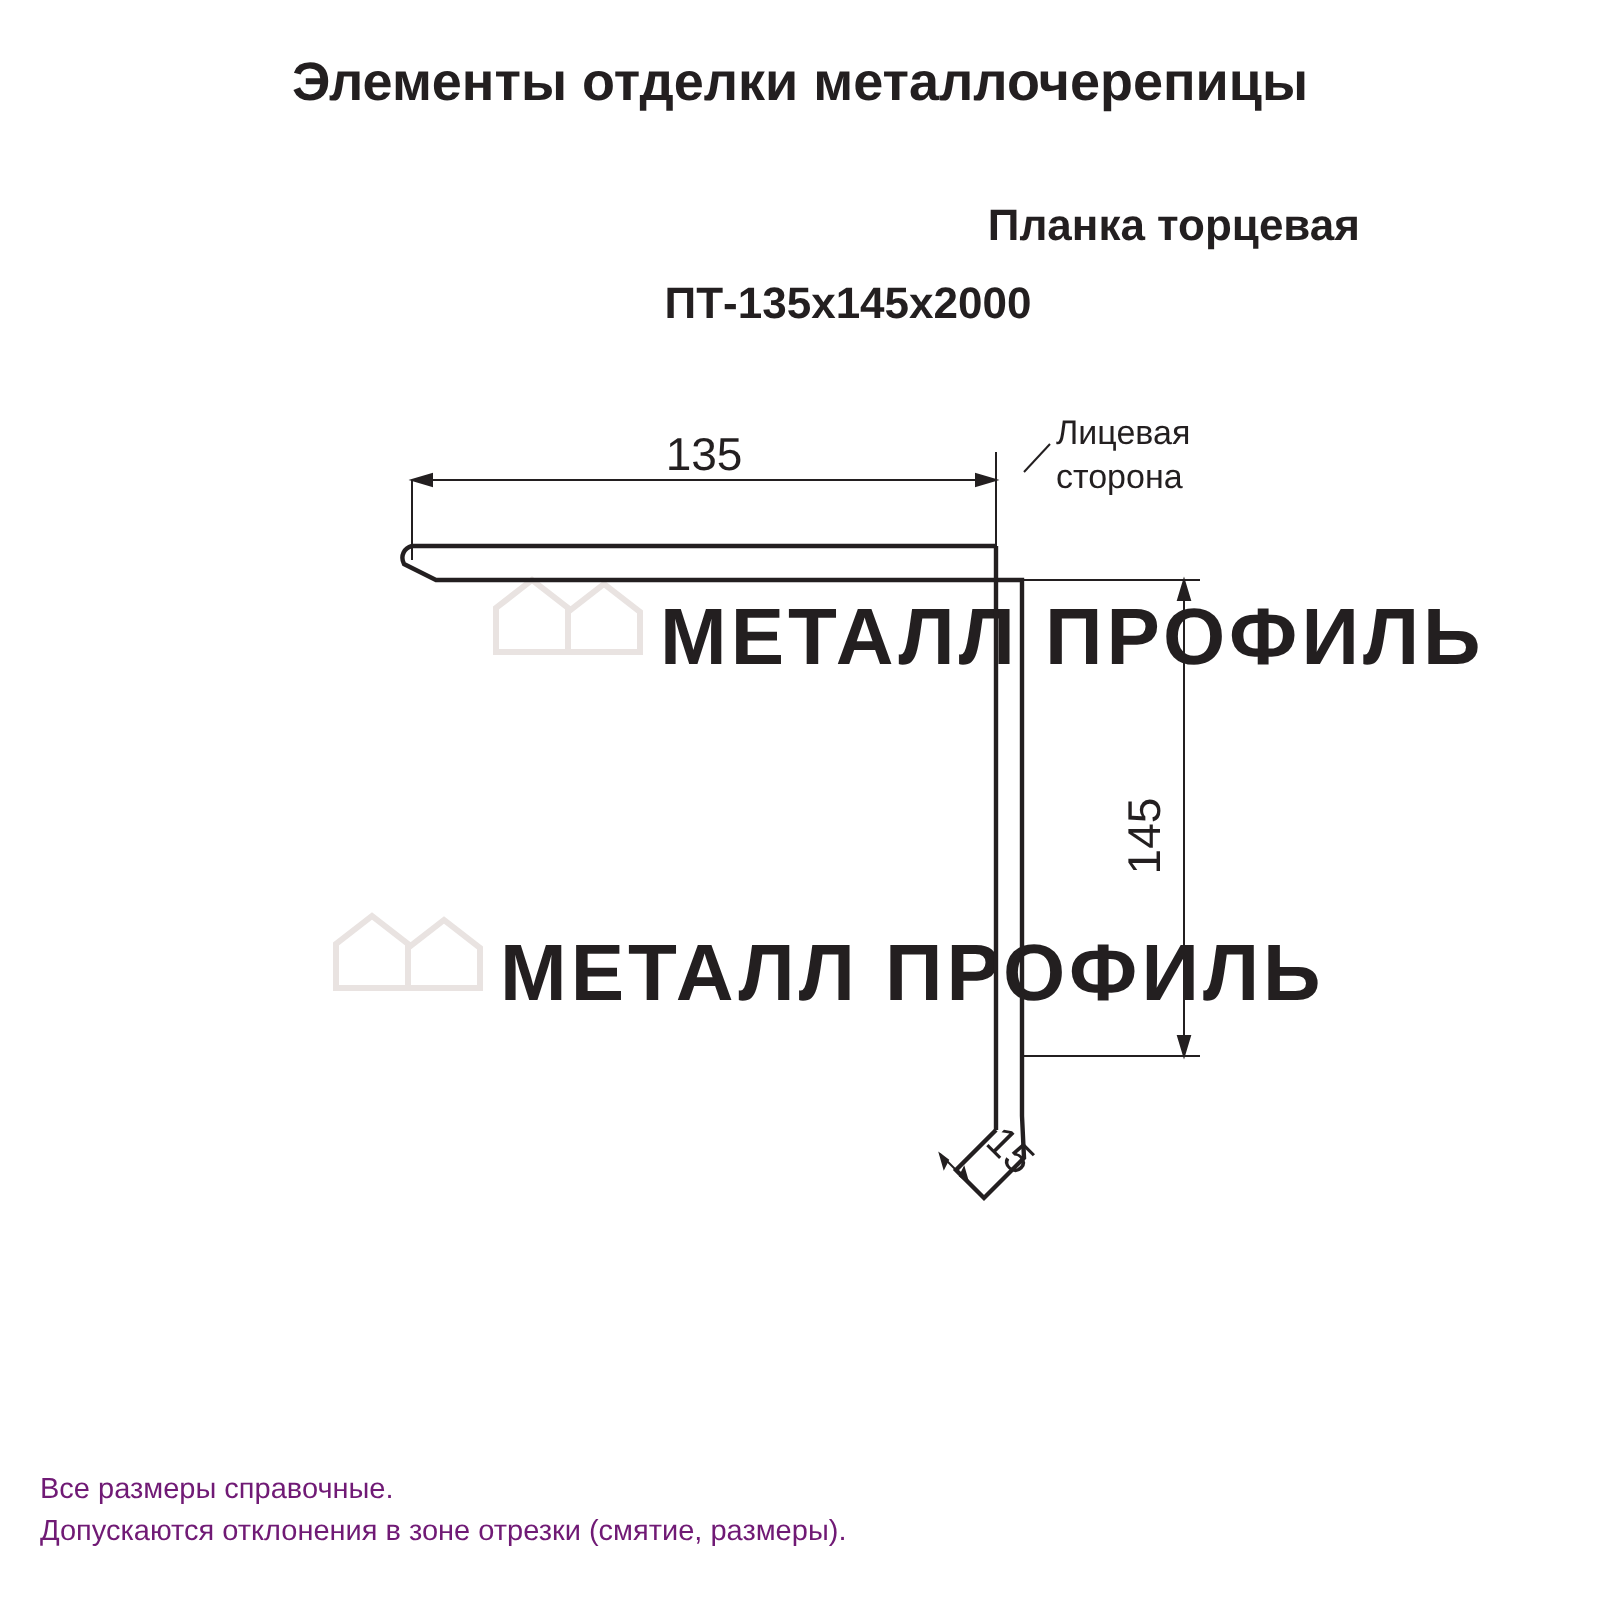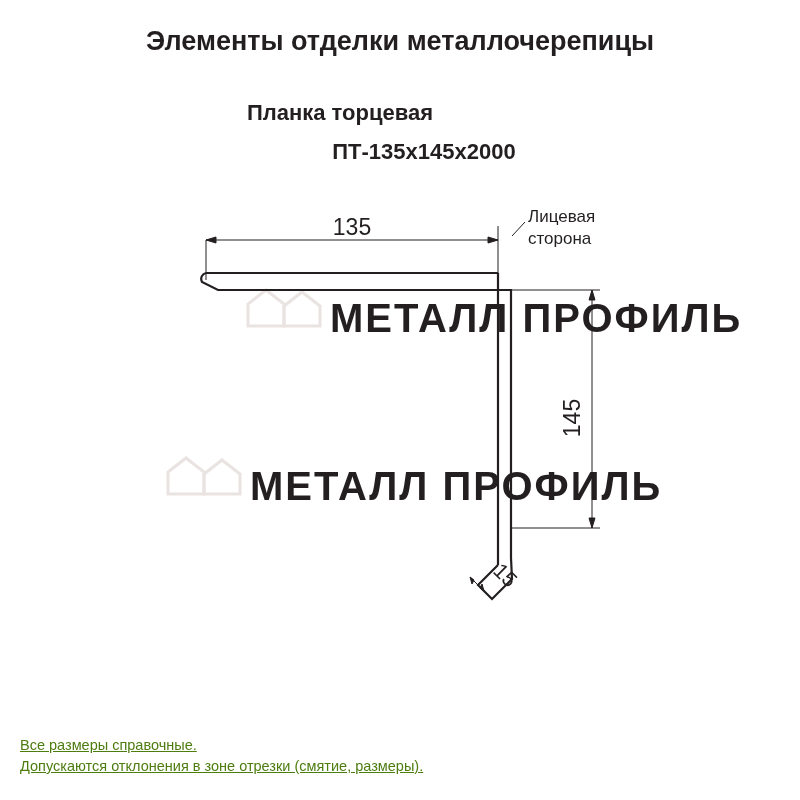--- a/index.html
+++ b/index.html
@@ -29,21 +29,21 @@
     text-align: center;
     font-size: 27px;
     font-weight: bold;
     letter-spacing: 0px;
   }
   .subtitle {
     position: absolute;
     left: 0;
     top: 100px;
     width: 680px;
-    text-align: center;
+    text-align: right;
     font-size: 22px;
     font-weight: bold;
   }
   .code {
     position: absolute;
     left: 0;
     top: 139px;
     width: 800px;
     text-align: center;
     font-size: 22px;
@@ -65,22 +65,21 @@
     height: 480px;
     pointer-events: none;
   }
   .footnotes {
     position: absolute;
     left: 20px;
     top: 735px;
     width: 760px;
     font-size: 14.5px;
     line-height: 21px;
-    color: #4d7c0f;
-    text-decoration: underline;
+    color: #701a75;
   }
   .footnotes div {
     white-space: nowrap;
   }
   svg text {
     font-family: "Liberation Sans", sans-serif;
     fill: #231f20;
   }
 </style>
 </head>

